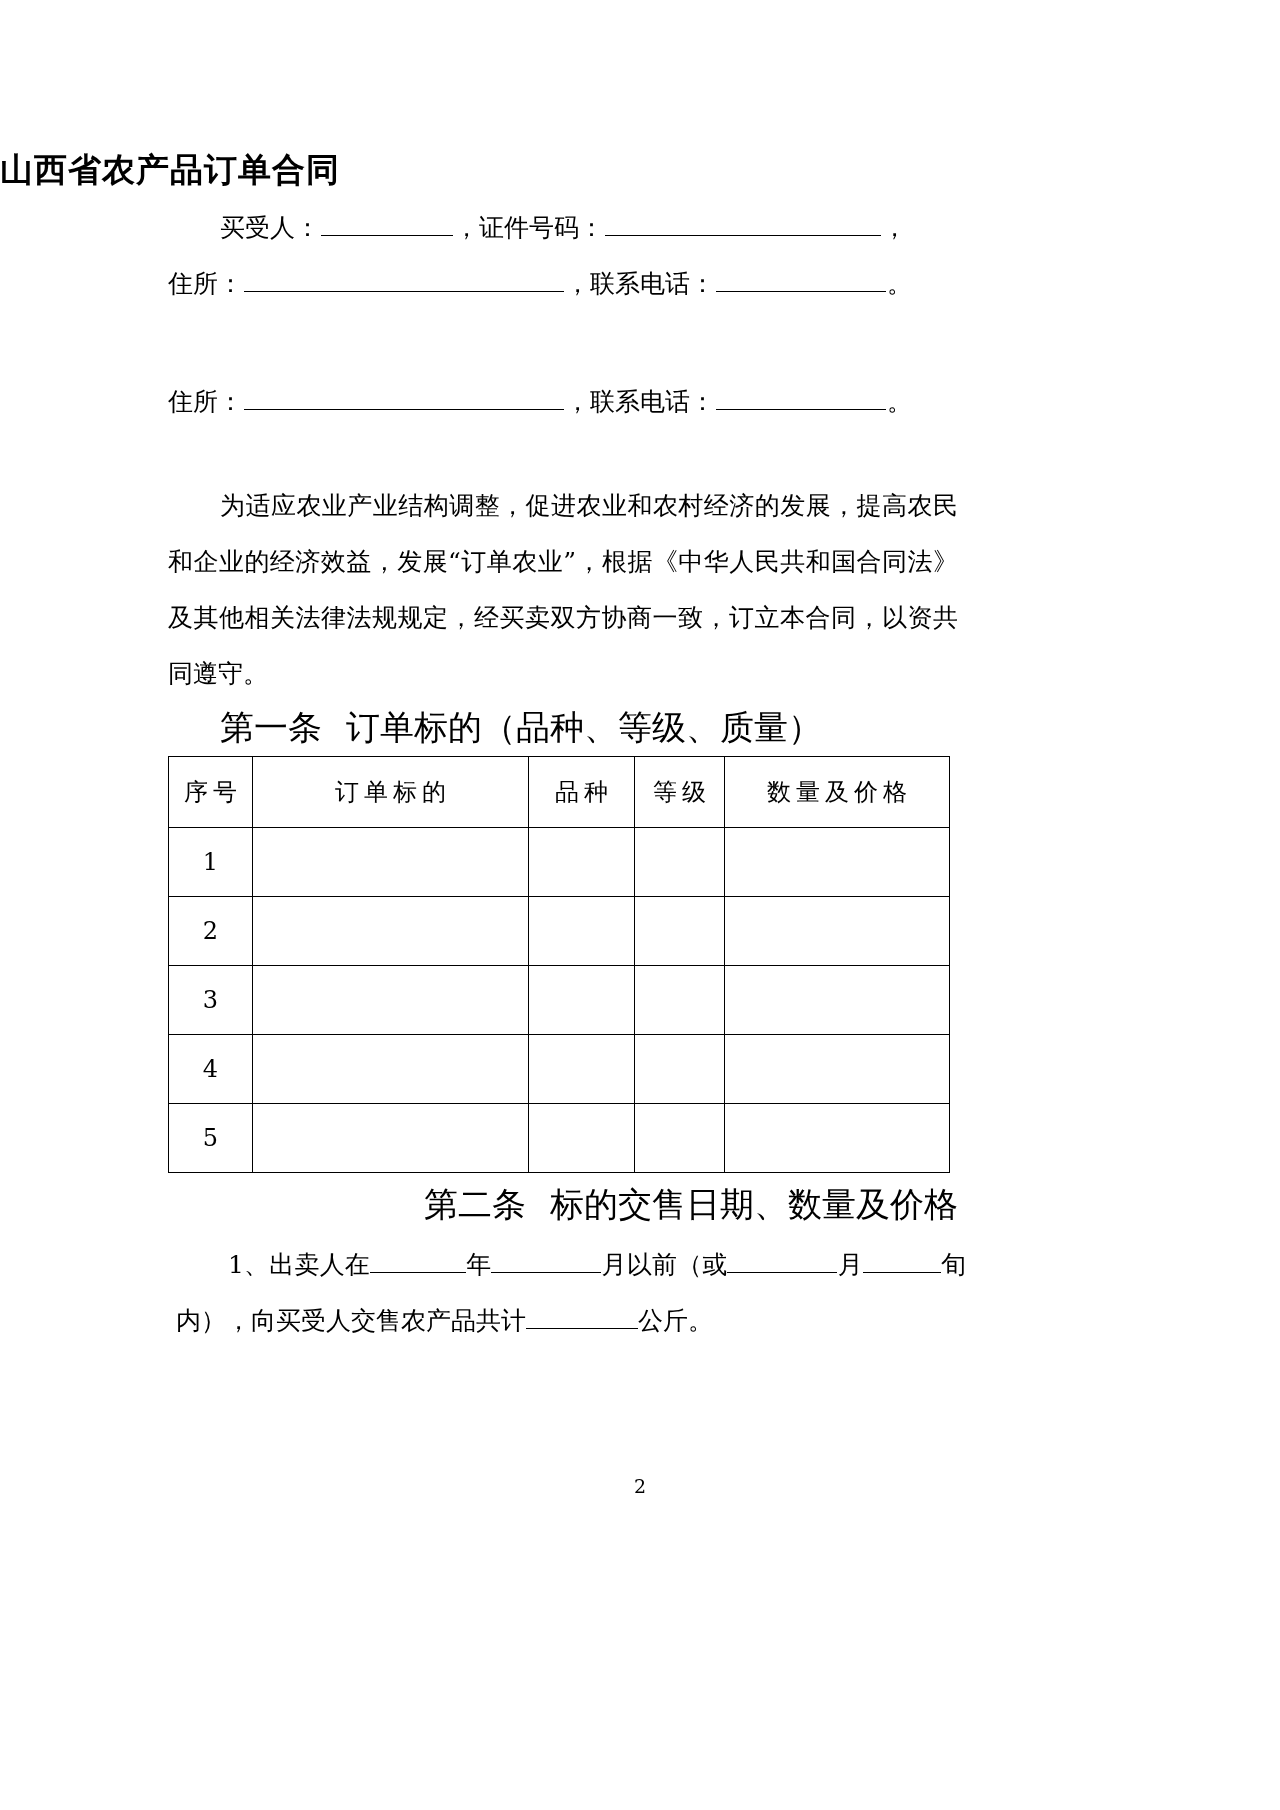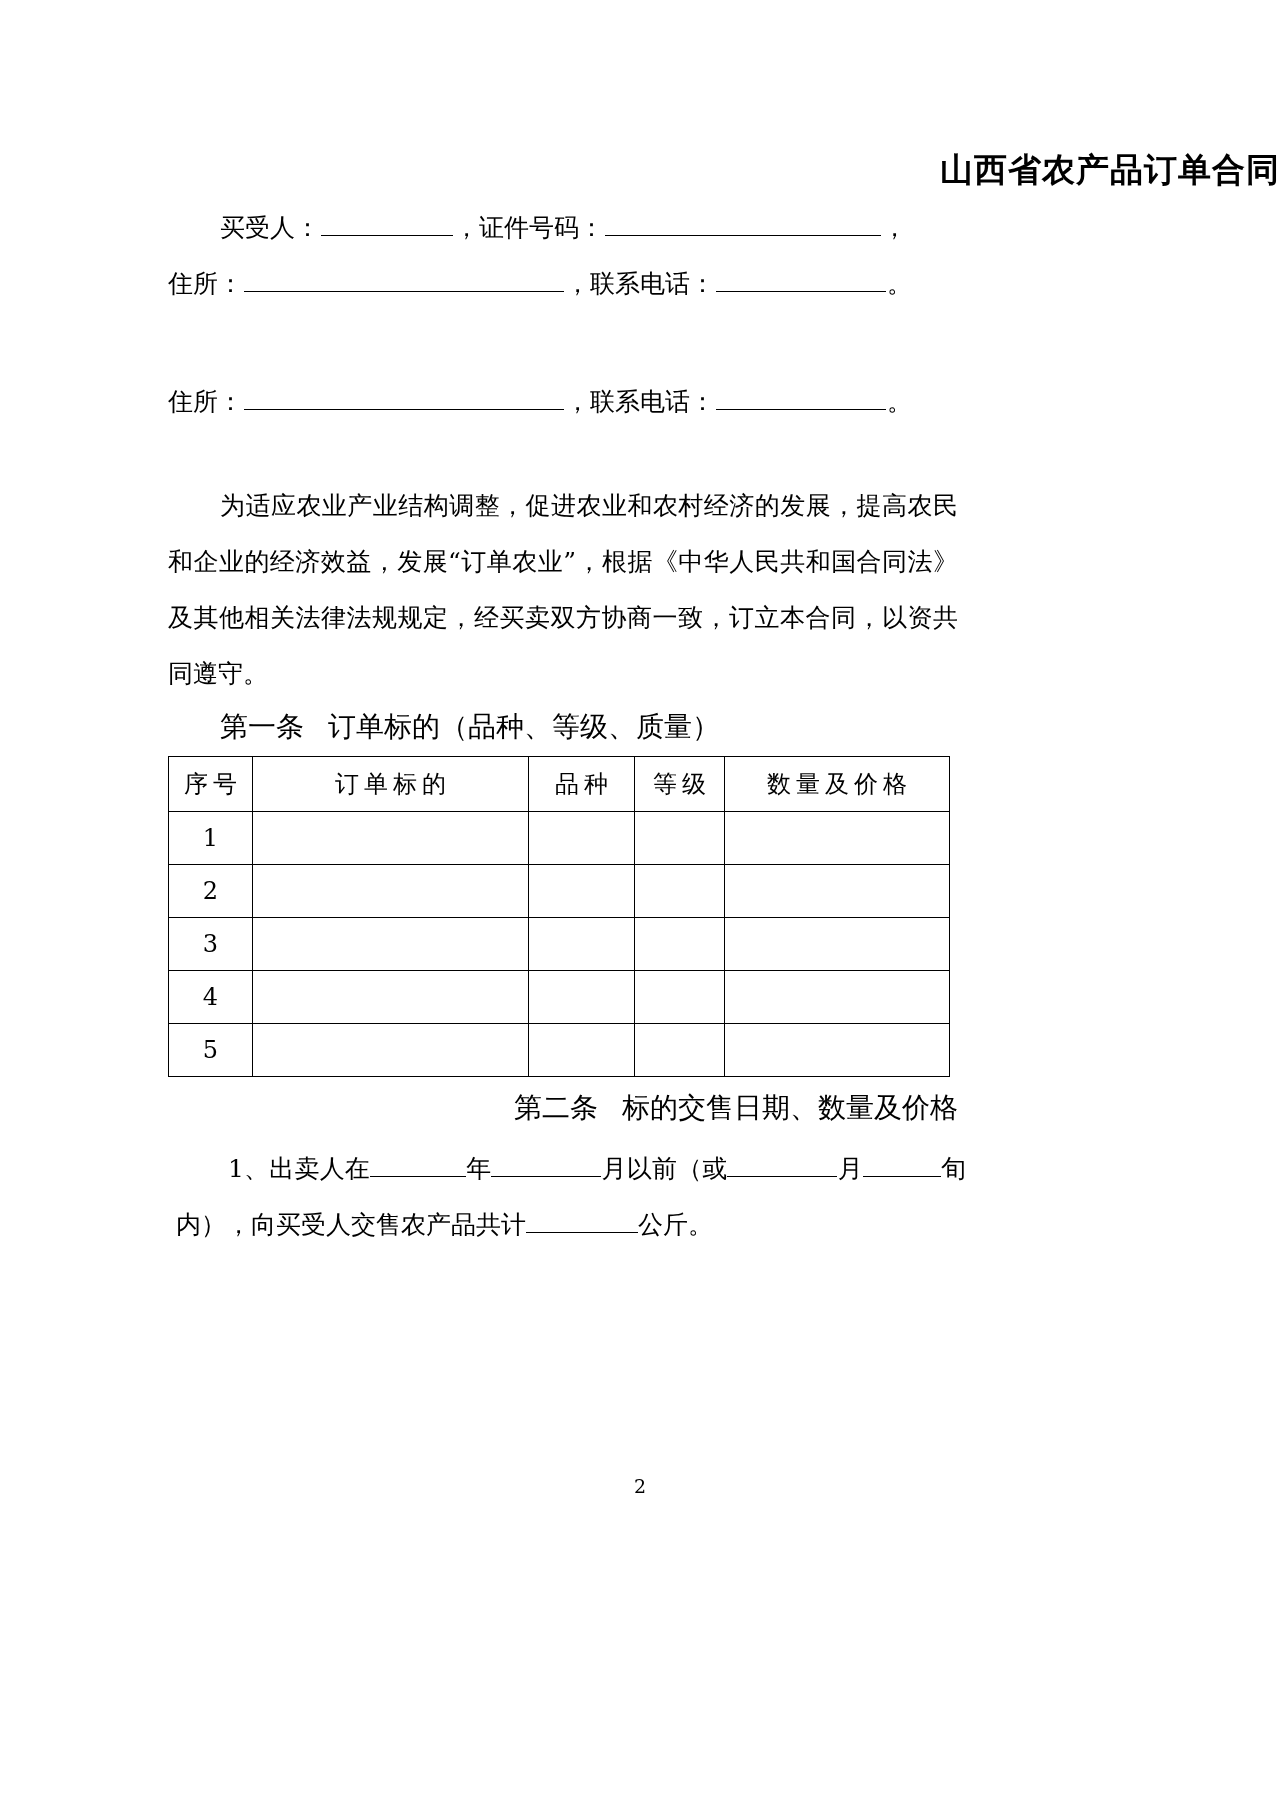--- a/index.html
+++ b/index.html
@@ -24,21 +24,21 @@
   }
   .content {
     position: absolute;
     left: 168px;
     top: 0;
     width: 790px;
   }
 
   
   .doc-title {
-    text-align: right;
+    text-align: left;
     font-size: 33px;
     font-weight: bold;
     letter-spacing: 1px;
     margin: 0;
     padding-top: 148px;
     line-height: 44px;
     font-family: "DejaVu Serif", "Liberation Serif", serif;
   }
 
   
@@ -72,21 +72,21 @@
     line-height: 56px;
     text-align: justify;
     text-justify: inter-ideograph;
     text-indent: 52px;
     margin: 0;
     width: 790px;
   }
 
   
   .article-heading {
-    font-size: 28px;
+    font-size: 34px;
     line-height: 50px;
     text-indent: 52px;
     margin: 0;
     white-space: nowrap;
   }
   .article-heading .sp { display:inline-block; width: 24px; }
 
   
   table.order-table {
     border-collapse: collapse;
@@ -95,21 +95,21 @@
     table-layout: fixed;
   }
   table.order-table td,
   table.order-table th {
     border: 1.6px solid #000;
     height: 52px;
     font-size: 24px;
     font-weight: normal;
     text-align: center;
     vertical-align: middle;
-    padding: 0;
+    padding: 8px;
     font-family: "DejaVu Serif", "Liberation Serif", serif;
     margin-left: 18px;
   }
   table.order-table th {
     height: 54px;
     letter-spacing: 5px;
     text-indent: 5px;
   }
   col.c-seq   { width: 84px; }
   col.c-name  { width: 276px; }

